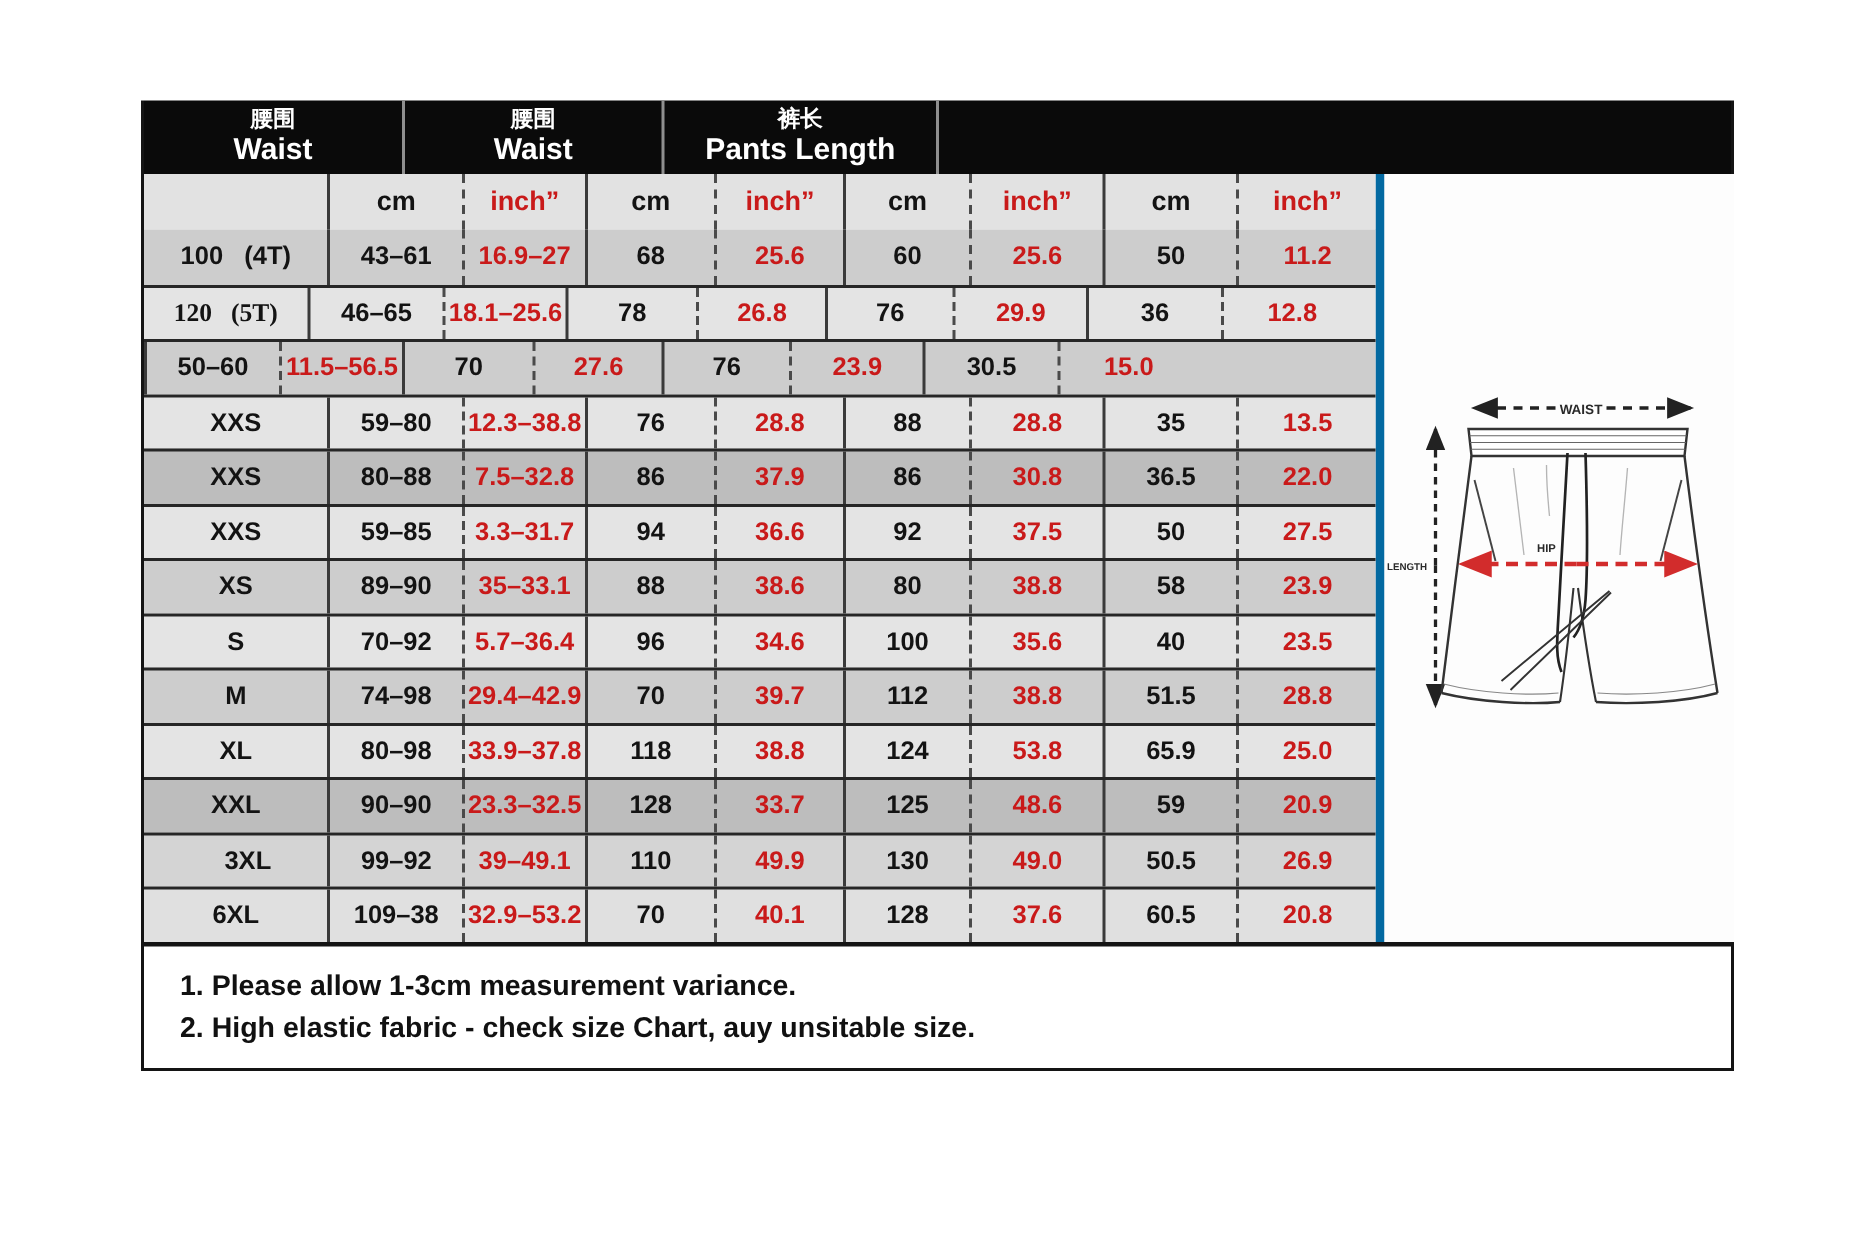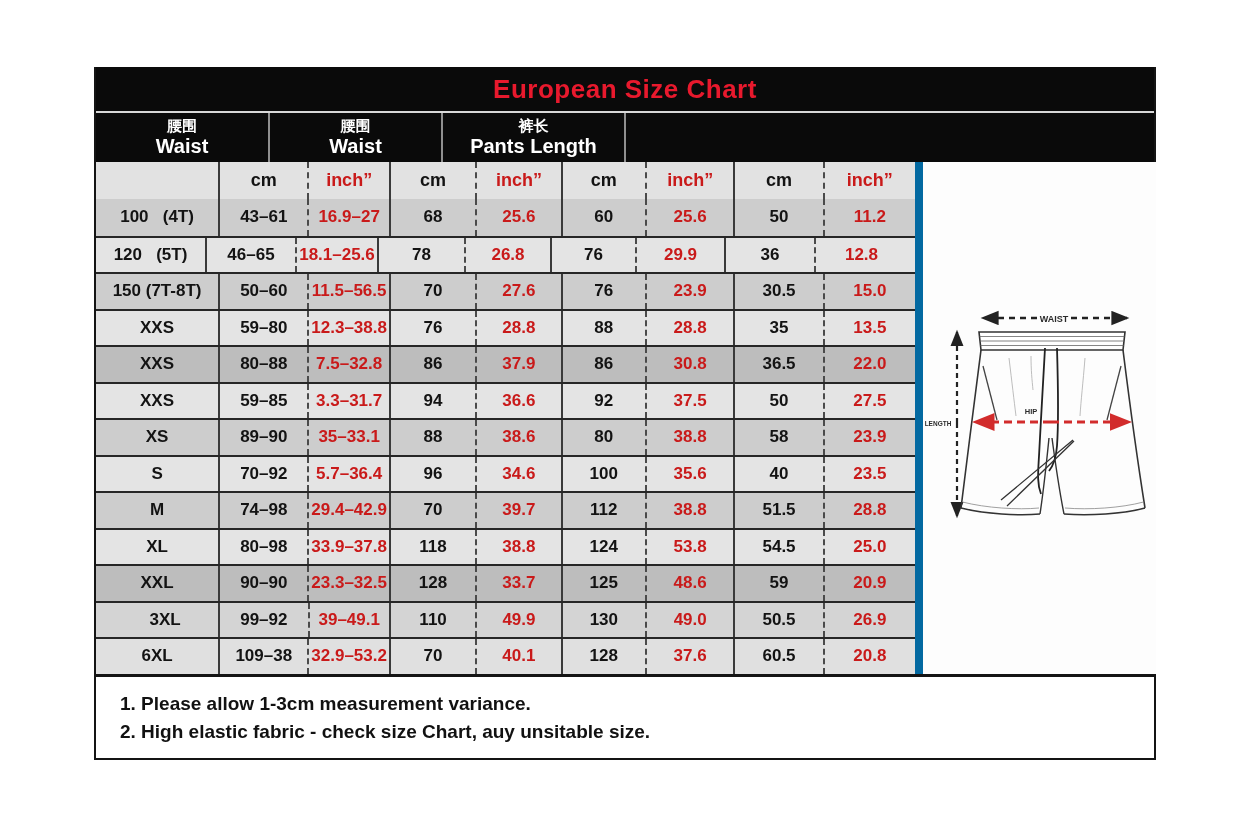--- a/index.html
+++ b/index.html
@@ -20,21 +20,21 @@
   .col-head{ display:flex; flex-direction:column; align-items:center; justify-content:center;
              color:#fff; font-weight:bold; line-height:1.1; }
   .col-head + .col-head{ border-left:2px solid #8f8f8f; }
   .col-head .zh{ font-size:15px; }
   .col-head .en{ font-size:20px; }
   .ch-size{ width:123px; } .ch-w1{ width:172px; } .ch-w2{ width:173px; }
   .ch-hip{ width:174px; } .ch-pl{ width:183px; } .ch-empty{ flex:1; }
 
   
   .body-flex{ display:flex; }
-  .table-area{ width:827px; border-right:8px solid #0369a1; }
+  .table-area{ width:827px; border-right:6px solid #0369a1; }
   .panel{ flex:1; background:#fdfdfd; display:flex; justify-content:center; align-items:flex-start; }
   .panel svg{ margin-top:126px; }
 
   .row{ display:flex; height:36.5px; border-top:2px solid #262626; }
   .row:first-child{ border-top:none; }
   .cell{ display:flex; align-items:center; justify-content:center;
          font-weight:bold; font-size:17px; color:#131313; }
   .cell.dashed{ border-left:2px dashed #4a4a4a; }
   .cell.solid{ border-left:2px solid #3a3a3a; }
   .cell.size{ border-left:none; }
@@ -55,23 +55,20 @@
   .notes div{ font-weight:bold; font-size:19px; color:#111; line-height:1.5; }
 
   svg text{ font-family:"Liberation Sans", sans-serif; font-weight:bold; fill:#2a2a2a; }
 </style>
 </head>
 <body>
 
 <div class="chart-wrap">
 
   <div class="header-block">
-    <div class="title-row">
-      <span>European Size Chart</span>
-    </div>
     <div class="col-heads">
       <div class="col-head ch-w1">
         <span class="zh">腰围</span>
         <span class="en">Waist</span>
       </div>
       <div class="col-head ch-w2">
         <span class="zh">腰围</span>
         <span class="en">Waist</span>
       </div>
       <div class="col-head ch-pl">
@@ -101,32 +98,31 @@
             <div class="cell cm solid" style="width: 90px;">43–61</div>
             <div class="cell inch dashed" style="width: 82px;">16.9–27</div>
             <div class="cell cm solid" style="width: 87px;">68</div>
             <div class="cell inch dashed" style="width: 86px;">25.6</div>
             <div class="cell cm solid" style="width: 85px;">60</div>
             <div class="cell inch dashed" style="width: 89px;">25.6</div>
             <div class="cell cm solid" style="width: 90px;">50</div>
             <div class="cell inch dashed" style="width: 93px;">11.2</div>
           </div>
           <div class="row">
-            <div class="cell size" style="width: 109px;">120&nbsp;&nbsp;&nbsp;(5T)</div>
+            <div class="cell size" style="width: 109px; font-family: Liberation Serif, serif;">120&nbsp;&nbsp;&nbsp;(5T)</div>
             <div class="cell cm solid" style="width: 90px;">46–65</div>
             <div class="cell inch dashed" style="width: 82px;">18.1–25.6</div>
             <div class="cell cm solid" style="width: 87px;">78</div>
             <div class="cell inch dashed" style="width: 86px;">26.8</div>
             <div class="cell cm solid" style="width: 85px;">76</div>
             <div class="cell inch dashed" style="width: 89px;">29.9</div>
             <div class="cell cm solid" style="width: 90px;">36</div>
             <div class="cell inch dashed" style="width: 93px;">12.8</div>
           </div>
           <div class="row">
-            <div class="cell size" style="width: 123px;">150 (7T-8T)</div>
             <div class="cell cm solid" style="width: 90px;">50–60</div>
             <div class="cell inch dashed" style="width: 82px;">11.5–56.5</div>
             <div class="cell cm solid" style="width: 87px;">70</div>
             <div class="cell inch dashed" style="width: 86px;">27.6</div>
             <div class="cell cm solid" style="width: 85px;">76</div>
             <div class="cell inch dashed" style="width: 89px;">23.9</div>
             <div class="cell cm solid" style="width: 90px;">30.5</div>
             <div class="cell inch dashed" style="width: 93px;">15.0</div>
           </div>
           <div class="row">
@@ -196,21 +192,21 @@
             <div class="cell inch dashed" style="width: 93px;">28.8</div>
           </div>
           <div class="row">
             <div class="cell size" style="width: 123px;">XL</div>
             <div class="cell cm solid" style="width: 90px;">80–98</div>
             <div class="cell inch dashed" style="width: 82px;">33.9–37.8</div>
             <div class="cell cm solid" style="width: 87px;">118</div>
             <div class="cell inch dashed" style="width: 86px;">38.8</div>
             <div class="cell cm solid" style="width: 85px;">124</div>
             <div class="cell inch dashed" style="width: 89px;">53.8</div>
-            <div class="cell cm solid" style="width: 90px;">54.5</div>
+            <div class="cell cm solid" style="width: 90px;">65.9</div>
             <div class="cell inch dashed" style="width: 93px;">25.0</div>
           </div>
           <div class="row">
             <div class="cell size" style="width: 123px;">XXL</div>
             <div class="cell cm solid" style="width: 90px;">90–90</div>
             <div class="cell inch dashed" style="width: 82px;">23.3–32.5</div>
             <div class="cell cm solid" style="width: 87px;">128</div>
             <div class="cell inch dashed" style="width: 86px;">33.7</div>
             <div class="cell cm solid" style="width: 85px;">125</div>
             <div class="cell inch dashed" style="width: 89px;">48.6</div>

